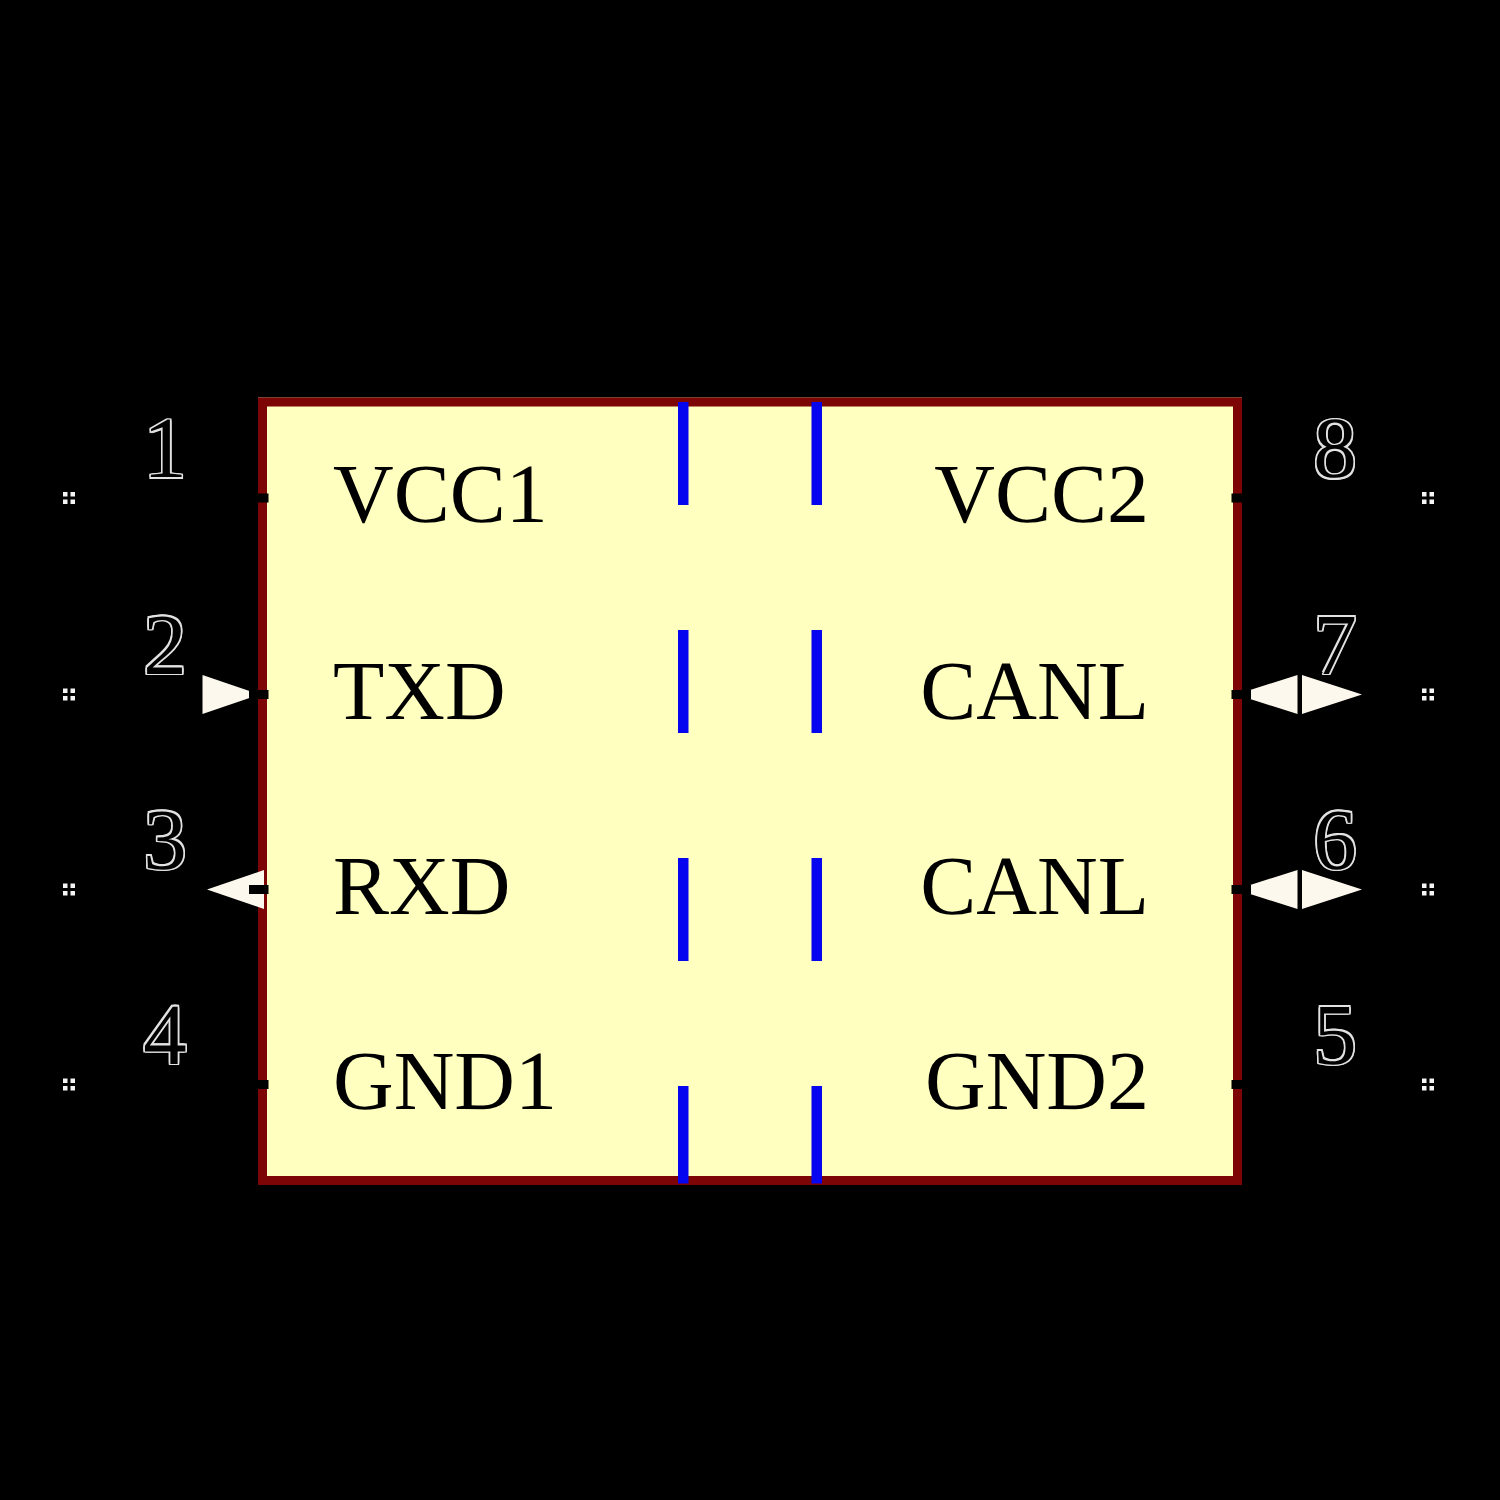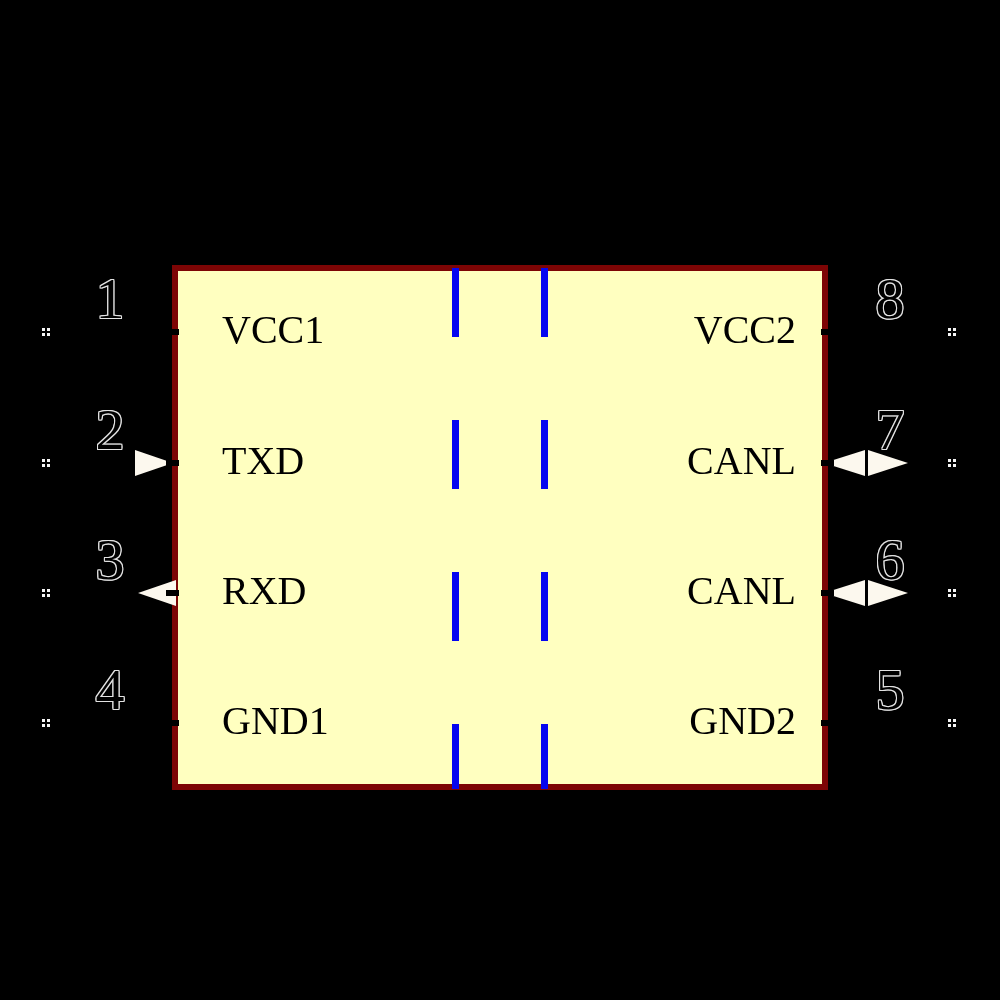--- a/index.html
+++ b/index.html
@@ -18,25 +18,25 @@
     background:repeating-linear-gradient(to bottom,#0505F0 0 69px,transparent 69px 152px);
   }
   .iso-left{left:452px}
   .iso-right{left:541px}
 
   
   .y1{--py:332px}.y2{--py:463px}.y3{--py:593px}.y4{--py:723px}
 
   
   .pinlabel{
-    position:absolute;font-size:40px;line-height:56px;color:#000;
+    position:absolute;font-size:56px;line-height:56px;color:#000;
     top:calc(var(--py) - 30px);white-space:nowrap;
   }
   .pl-left{left:222px}
-  .pl-right{right:204px;text-align:right}
+  .pl-right{right:234px;text-align:right}
 
   
   .pinnum{
     position:absolute;width:70px;text-align:center;
     font-size:58px;line-height:58px;color:#000;
     top:calc(var(--py) - 62px);
     text-shadow:-1px -1px 0 #E2E2E2,0 -1px 0 #E2E2E2,1px -1px 0 #E2E2E2,
                 -1px 0 0 #E2E2E2,1px 0 0 #E2E2E2,
                 -1px 1px 0 #E2E2E2,0 1px 0 #E2E2E2,1px 1px 0 #E2E2E2;
   }

